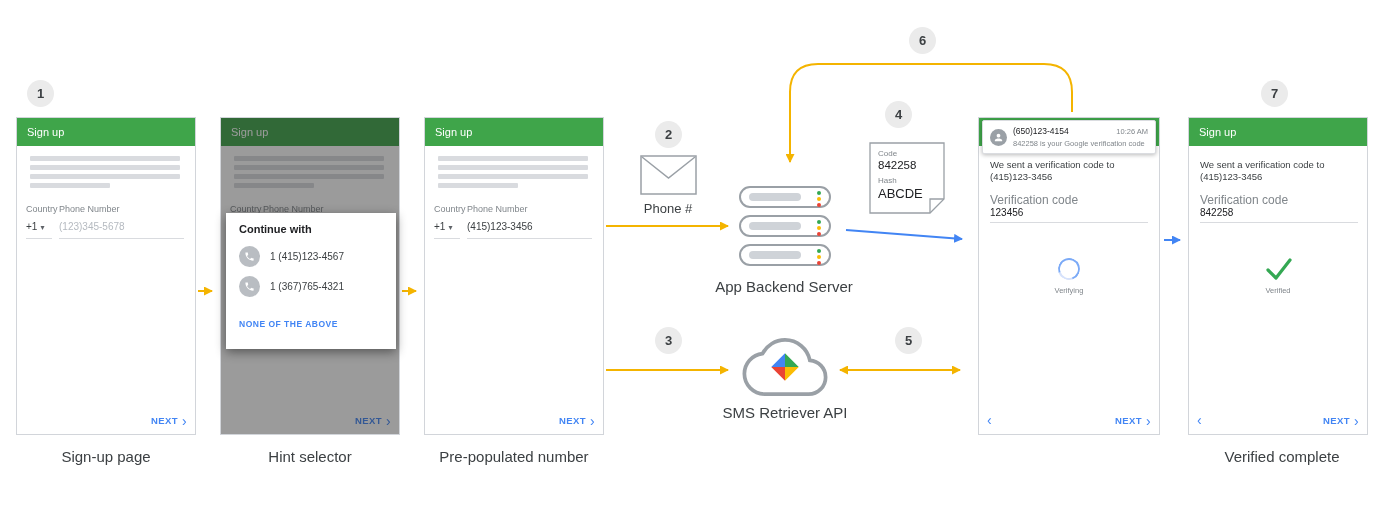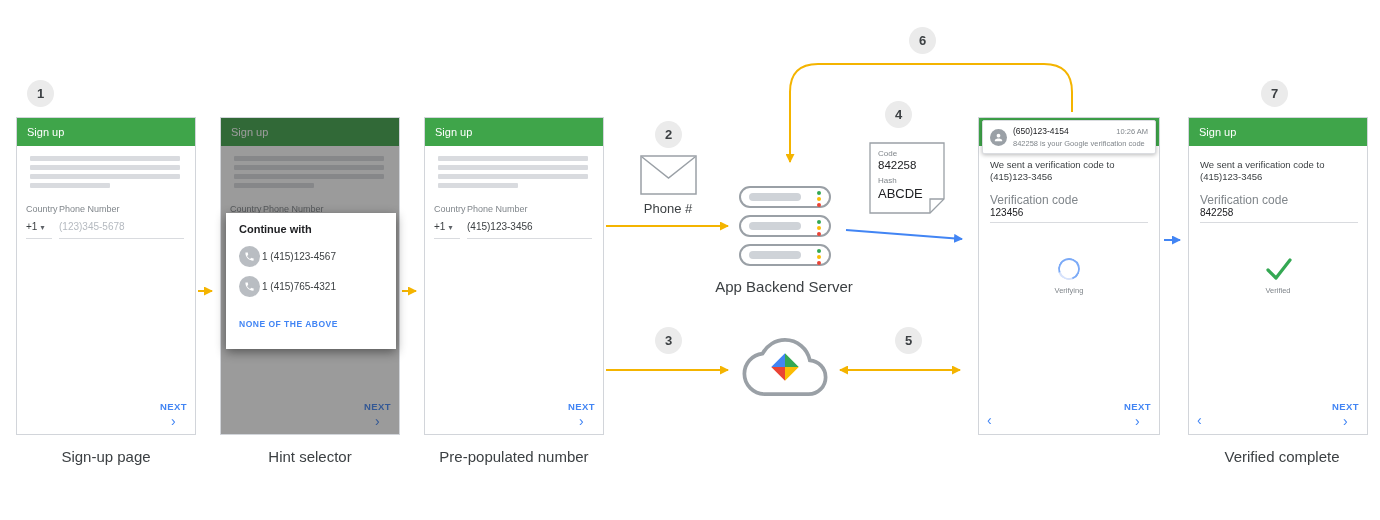--- a/index.html
+++ b/index.html
@@ -26,33 +26,33 @@
   .fld-label { position:absolute; top:86px; font-size:9px; color:#80868b; }
   .lbl-country { left:9px; } .lbl-phone { left:42px; }
   .fld-value { position:absolute; top:103px; font-size:10px; color:#3c4043; }
   .val-country { left:9px; } .val-phone { left:42px; }
   .placeholder { color:#b5bac0; }
   .dd-arrow { font-size:8px; color:#5f6368; margin-left:3px; }
   .underline { position:absolute; height:1px; background:#d9dbdf; top:120px; }
   .ul-country { left:9px; width:26px; } .ul-phone { left:42px; width:125px; }
   .next { position:absolute; right:8px; bottom:8px; display:flex; align-items:center;
           gap:4px; color:#4285f4; font-size:9.5px; font-weight:700;
-          letter-spacing:.4px; z-index:1;flex-direction:column; }
+          letter-spacing:.4px; z-index:1; }
   .next .chev { font-size:14px; font-weight:400; line-height:10px; }
   .back { position:absolute; left:8px; bottom:8px; color:#4285f4; font-size:14px;
           line-height:12px; z-index:1; }
   .caption { position:absolute; top:448px; text-align:center; font-size:15px; color:#3c4043; }
 
   
   .dim { position:absolute; inset:0; background:rgba(33,33,33,.45); z-index:2; }
   .hint-dialog { position:absolute; left:5px; top:95px; width:170px; height:136px;
                  background:#fff; box-shadow:0 3px 10px rgba(0,0,0,.45); z-index:3; }
   .dialog-title { position:absolute; left:13px; top:10px; font-size:11px;
                   font-weight:700; color:#202124; }
-  .opt { position:absolute; left:13px; display:flex; align-items:center; gap:2px; }
+  .opt { position:absolute; left:13px; display:flex; align-items:center; gap:10px; }
   .opt1 { top:33px; } .opt2 { top:63px; }
   .opt-icon { width:21px; height:21px; border-radius:50%; background:#b9bdc2;
               display:flex; align-items:center; justify-content:center; flex:none; }
   .opt-label { font-size:10px; color:#3c4043; white-space:nowrap; }
   .none-link { position:absolute; left:13px; top:106px; font-size:8.5px; font-weight:700;
                color:#4285f4; letter-spacing:.5px; }
 
   
   .sms-card { position:absolute; left:3px; top:2px; right:3px; height:34px; background:#fff;
               border:1px solid #dadce0; box-shadow:0 1px 4px rgba(0,0,0,.28);
@@ -173,21 +173,21 @@
             </svg>
         </span>
         <span class="opt-label">1 (415)123-4567</span>
       </div>
       <div class="opt opt2">
         <span class="opt-icon">
           <svg width="11" height="11" viewBox="0 0 24 24">
               <path fill="#ffffff" d="M6.6 10.8c1.4 2.8 3.8 5.1 6.6 6.6l2.2-2.2c.3-.3.7-.4 1-.2 1.1.4 2.3.6 3.6.6.6 0 1 .4 1 1V20c0 .6-.4 1-1 1C10.6 21 3 13.4 3 4c0-.6.4-1 1-1h3.5c.6 0 1 .4 1 1 0 1.2.2 2.4.6 3.6.1.3 0 .7-.2 1L6.6 10.8z"></path>
             </svg>
         </span>
-        <span class="opt-label">1 (415)765-4321</span>
+        <span class="opt-label">1 (367)765-4321</span>
       </div>
       <div class="none-link">NONE OF THE ABOVE</div>
     </div>
   </div>
   <div class="caption" style="left:220px; width:180px;">Hint selector</div>
 
   <div class="phone" style="left:424px;">
     <div class="phone-header">Sign up</div>
     <div class="phone-inner">
       <div class="skel sk1"></div>
@@ -248,20 +248,21 @@
     </svg>
     <span class="cloud-logo">
       <svg width="30" height="30" viewBox="0 0 24 24">
         <polygon points="12,1 23,12 12,12" fill="#34a853"></polygon>
         <polygon points="23,12 12,23 12,12" fill="#fbbc04"></polygon>
         <polygon points="12,23 1,12 12,12" fill="#ea4335"></polygon>
         <polygon points="1,12 12,1 12,12" fill="#4285f4"></polygon>
       </svg>
     </span>
   </div>
+  <div class="flow-label-lg" style="left:694px; top:404px; width:182px;">SMS Retriever API</div>
 
   <div class="note">
     <svg width="76" height="72" viewBox="0 0 76 72">
       <path d="M1 1 H75 V57 L61 71 H1 Z" fill="#ffffff" stroke="#9aa0a6" stroke-width="1.3"></path>
       <path d="M75 57 L61 57 L61 71" fill="none" stroke="#9aa0a6" stroke-width="1.3"></path>
     </svg>
     <div class="note-txt note-t1">Code</div>
     <div class="note-txt note-v1">842258</div>
     <div class="note-txt note-t2">Hash</div>
     <div class="note-txt note-v2">ABCDE</div>

